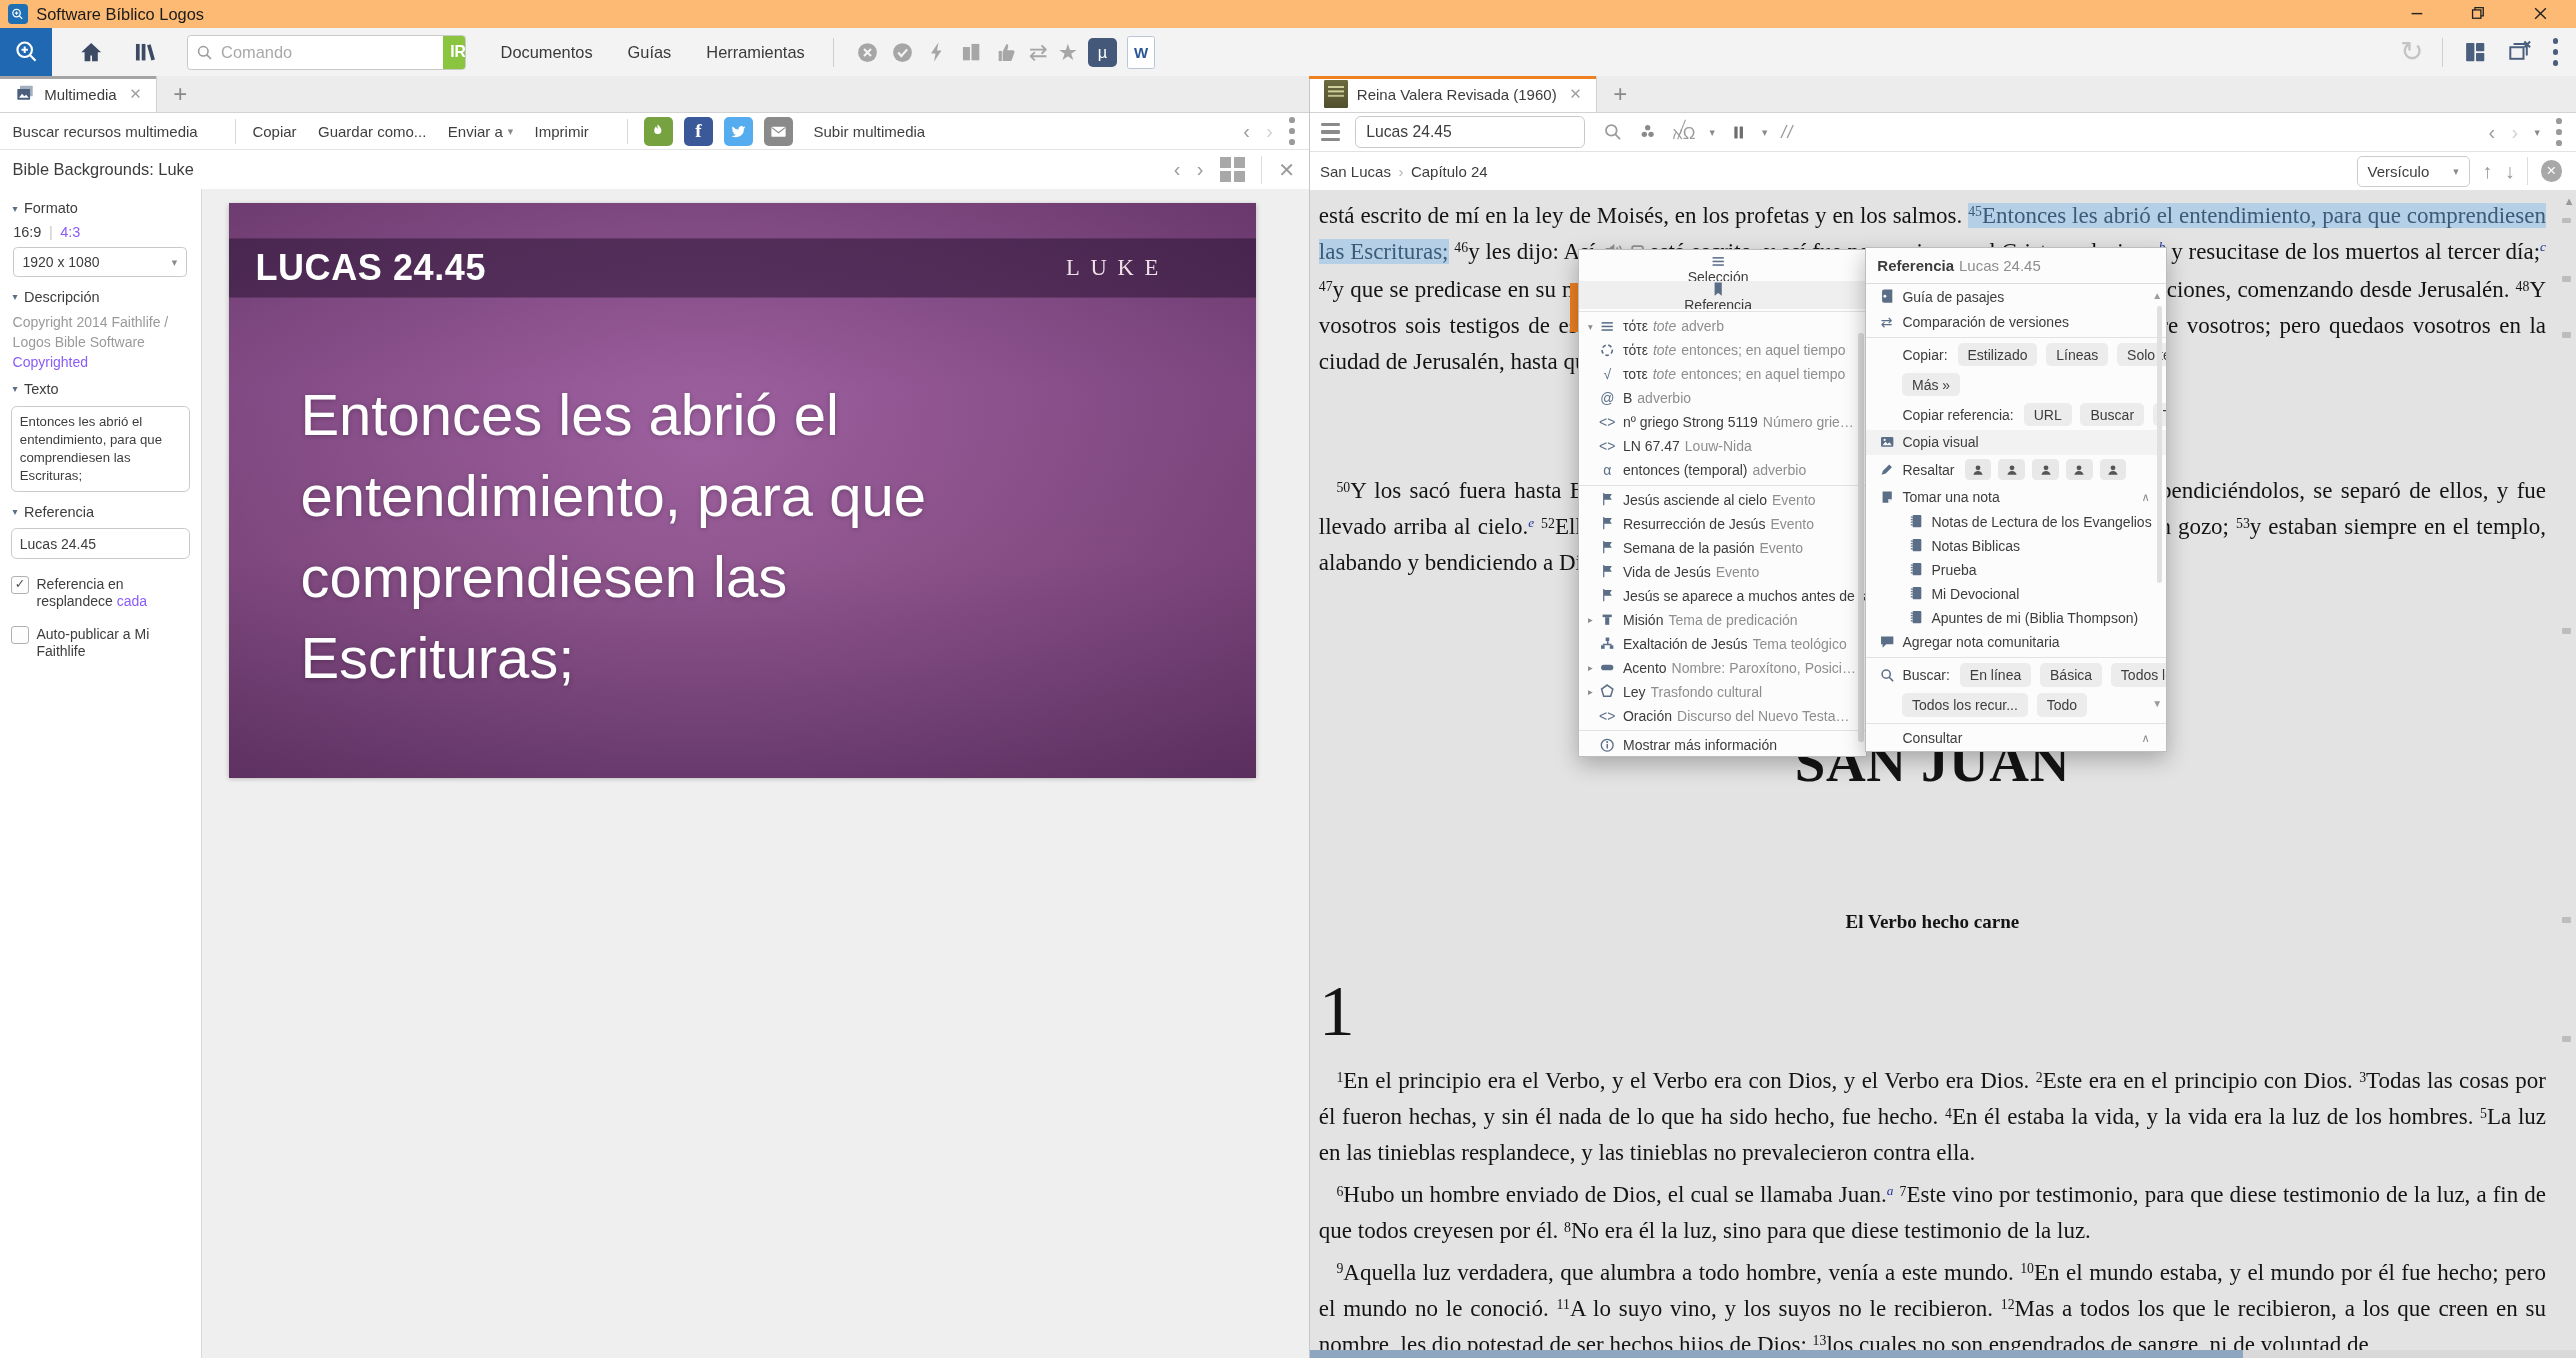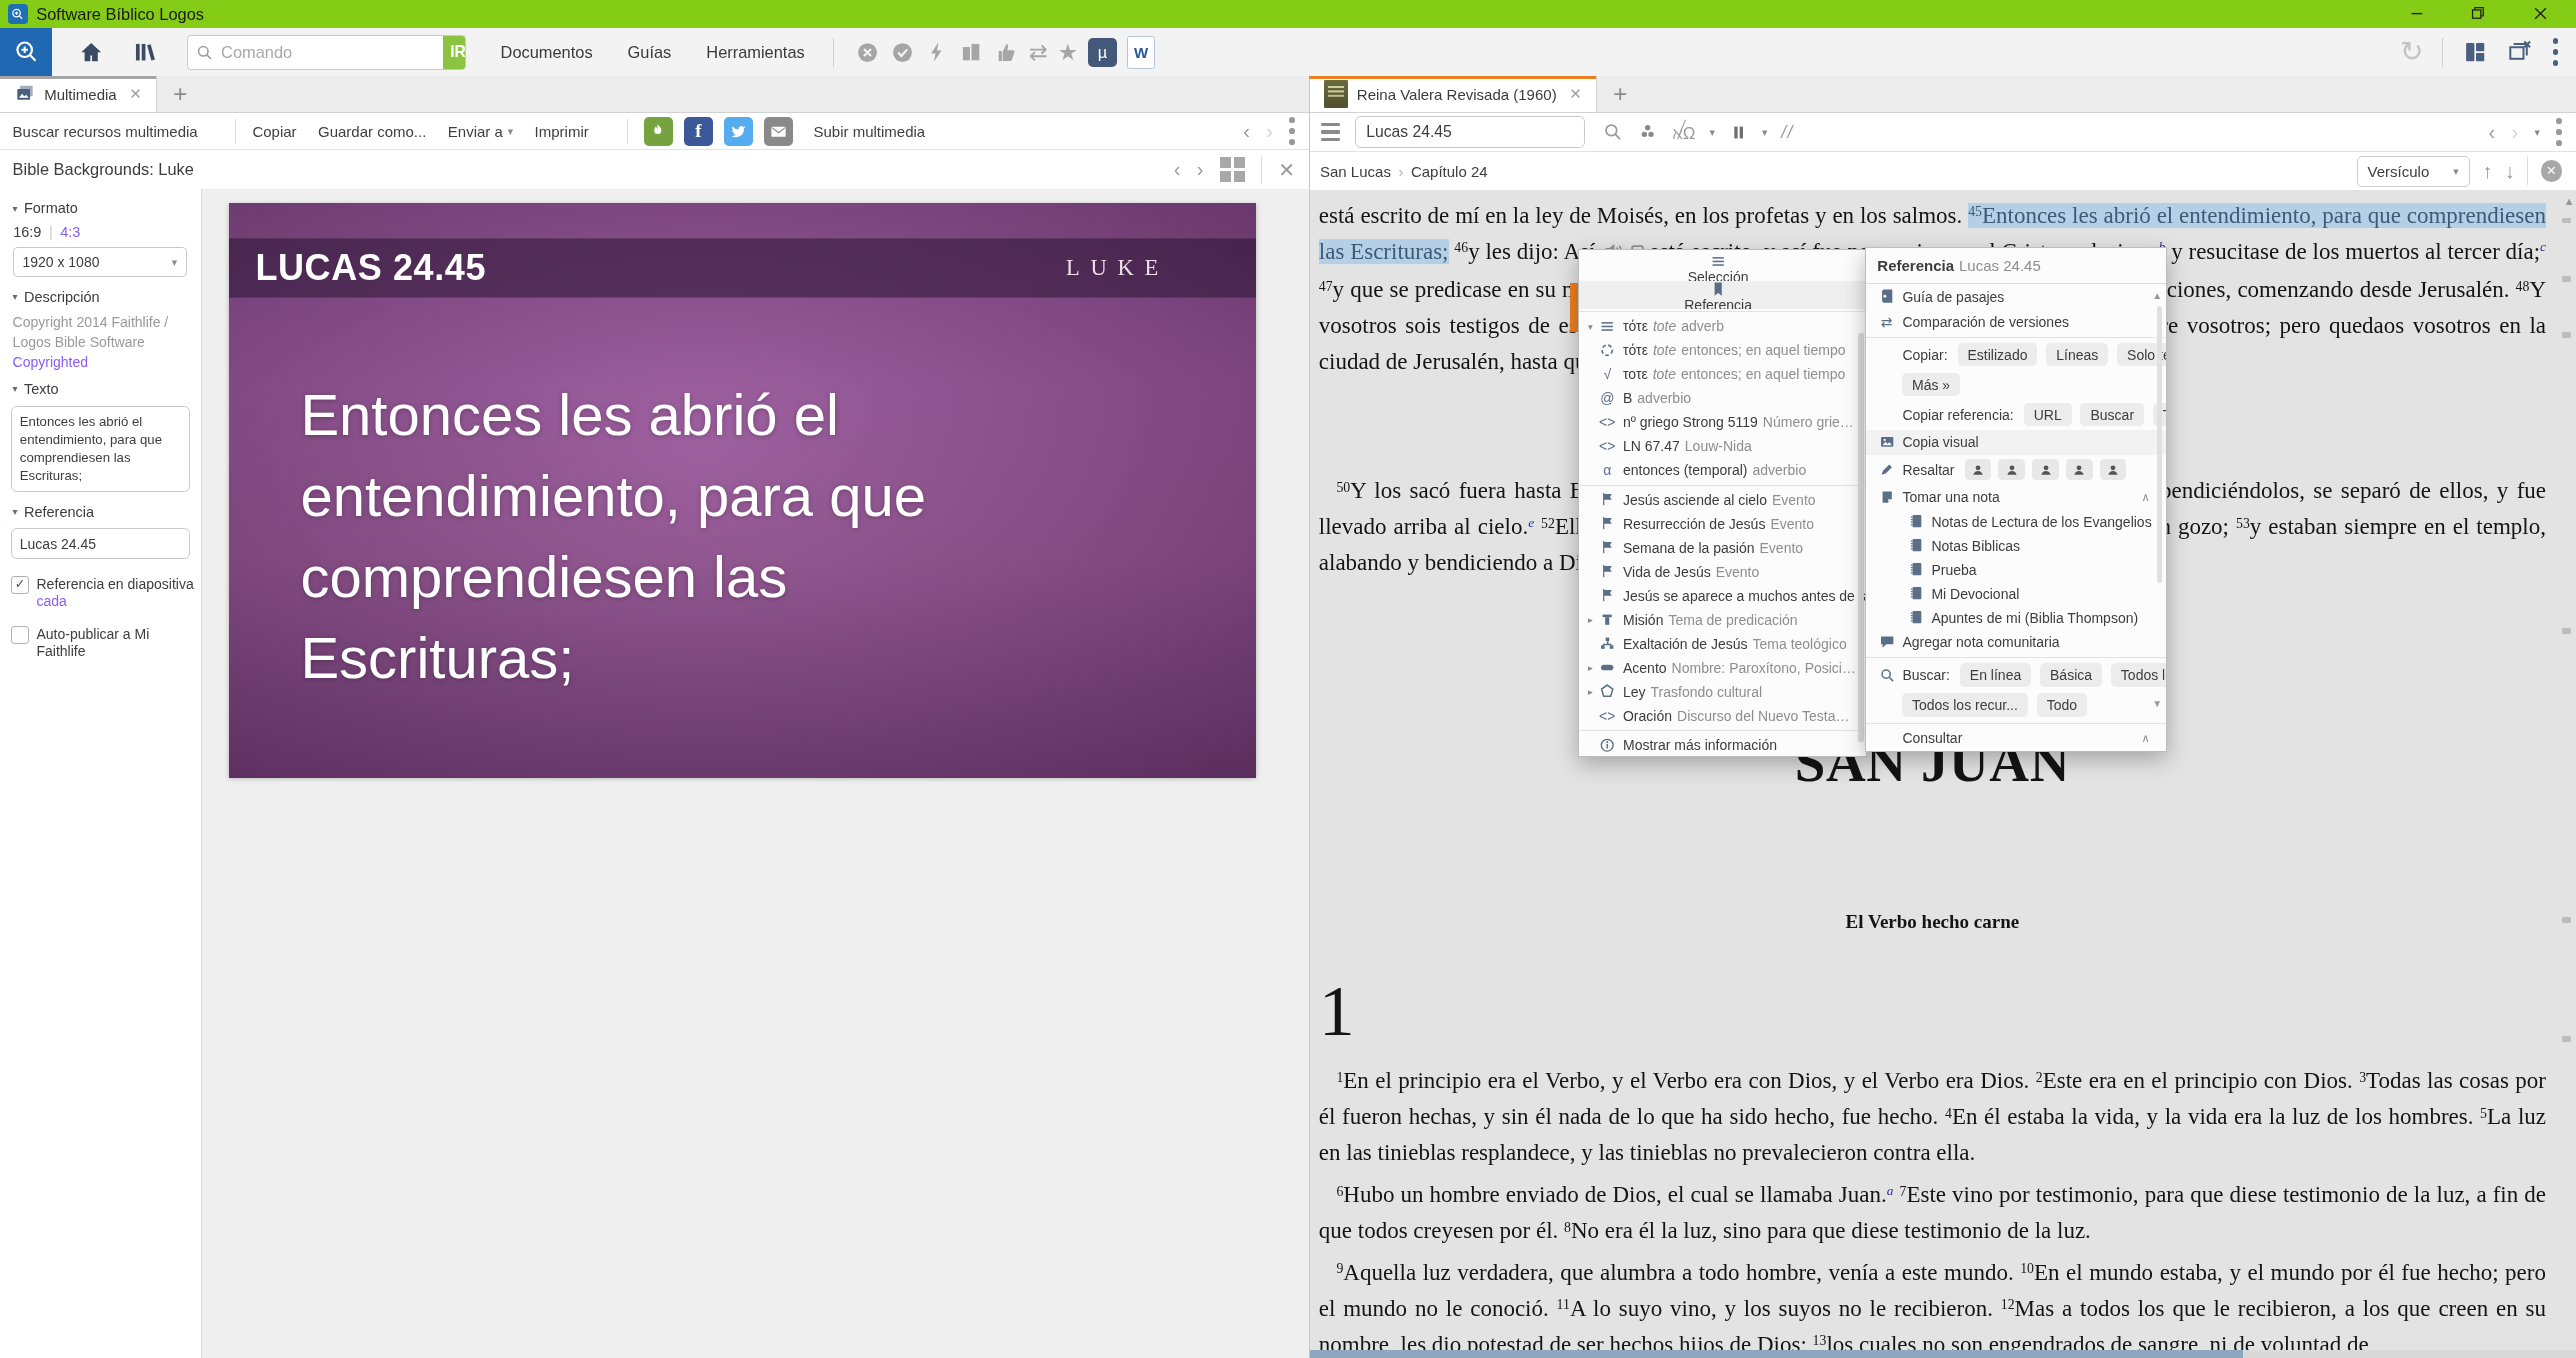--- a/index.html
+++ b/index.html
@@ -1,20 +1,20 @@
 <!DOCTYPE html>
 <html style="font-size:10px"><head>
 <meta charset="utf-8">
 <style>
   html,body{margin:0;padding:0;background:#444;}
   #app{position:relative;width:2576px;height:1358px;background:#fff;font-family:"Liberation Sans",sans-serif;overflow:hidden;-webkit-font-smoothing:antialiased;}
   .ic svg{display:block;}
   .ic{display:inline-flex;align-items:center;justify-content:center;}
   
-  .titlebar{position:absolute;left:0;top:0;right:0;height:28px;background:#84cc16;display:flex;align-items:center;}
+  .titlebar{position:absolute;left:0;top:0;right:0;height:28px;background:#fdba74;display:flex;align-items:center;}
   .app-logo{width:20px;height:20px;border-radius:3.8px;background:#1f6fb5;margin-left:7.5px;display:flex;align-items:center;justify-content:center;}
   .titlebar .title{margin-left:8.8px;font-size:16.4px;color:#1a1a1a;}
   .win-controls{margin-left:auto;display:flex;align-items:center;gap:40px;margin-right:25px;color:#2a2a2a;}
   .win-controls .ic{width:21.4px;height:21.4px;}
   
   .toolbar{position:absolute;left:0;top:28px;right:0;height:48px;background:#f3f3f3;border-bottom:0.6px solid #d8d8d8;display:flex;align-items:center;}
   .logos-btn{width:52px;height:48px;background:#2068b2;display:flex;align-items:center;justify-content:center;flex:none;}
   .tb-ic{color:#3c4b63;margin-left:26.4px;}
   .searchbox{display:flex;align-items:center;height:33px;width:277px;background:#fff;border:0.6px solid #c9c9c9;border-radius:3.8px;margin-left:29px;overflow:hidden;}
   .searchbox .mag{color:#9a9a9a;margin:0 5px 0 7.5px;}
@@ -374,21 +374,21 @@
             <span>Texto</span>
           </div>
         <div class="textbox">Entonces les abrió el entendimiento, para que comprendiesen las Escrituras;</div>
         <div class="section-h">
             <span class="tri">▾</span>
             <span>Referencia</span>
           </div>
         <div class="inputbox">Lucas 24.45</div>
         <div class="checkrow">
           <span class="cb">✓</span>
-          <span><span>Referencia en diapositiva</span> <span class="link">cada</span></span>
+          <span><span>Referencia en resplandece</span> <span class="link">cada</span></span>
         </div>
         <div class="checkrow">
           <span class="cb"></span>
           <span>Auto-publicar a Mi Faithlife</span>
         </div>
       </div>
 
       <div class="preview">
         <div class="slide">
           <div class="banner">

